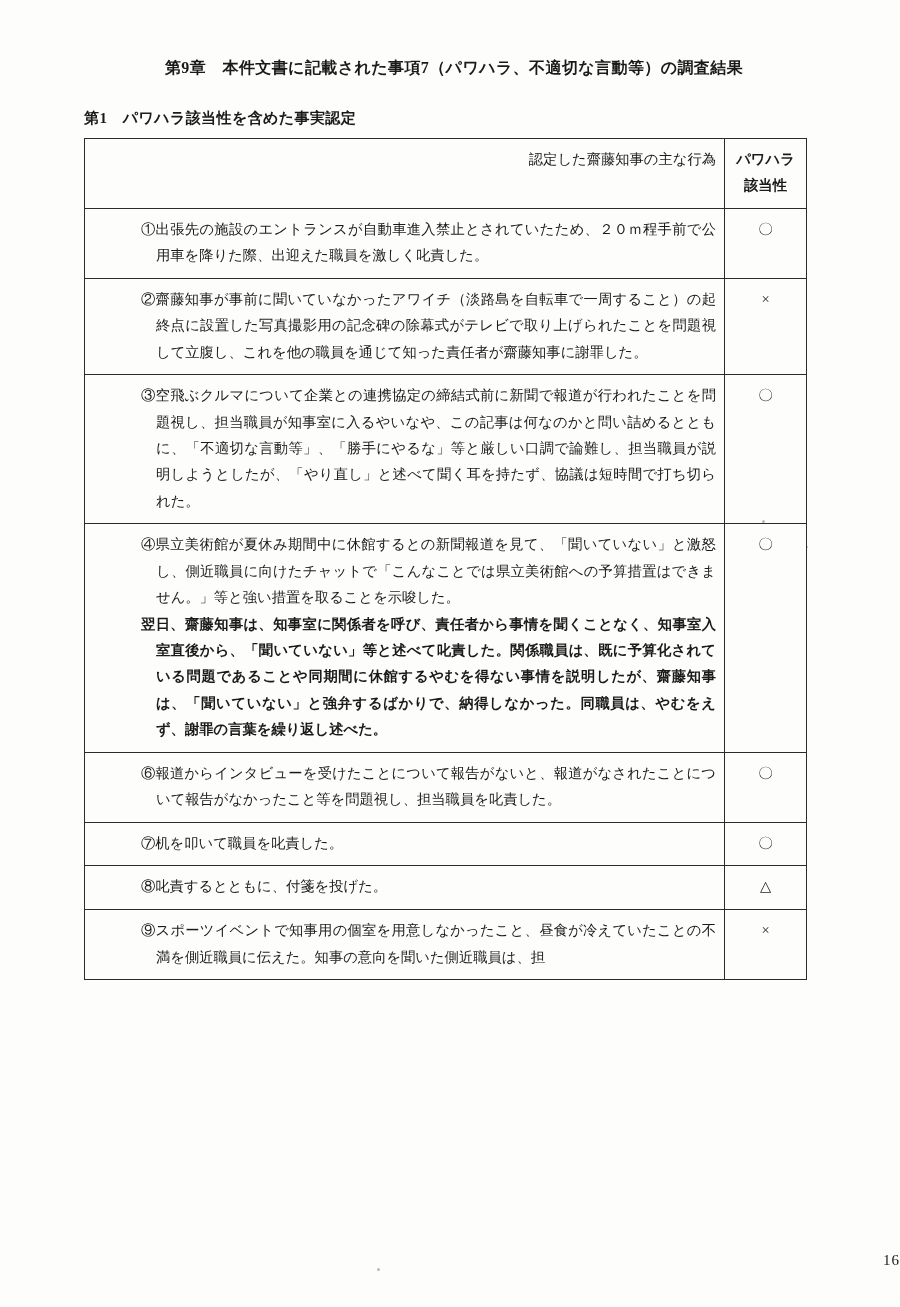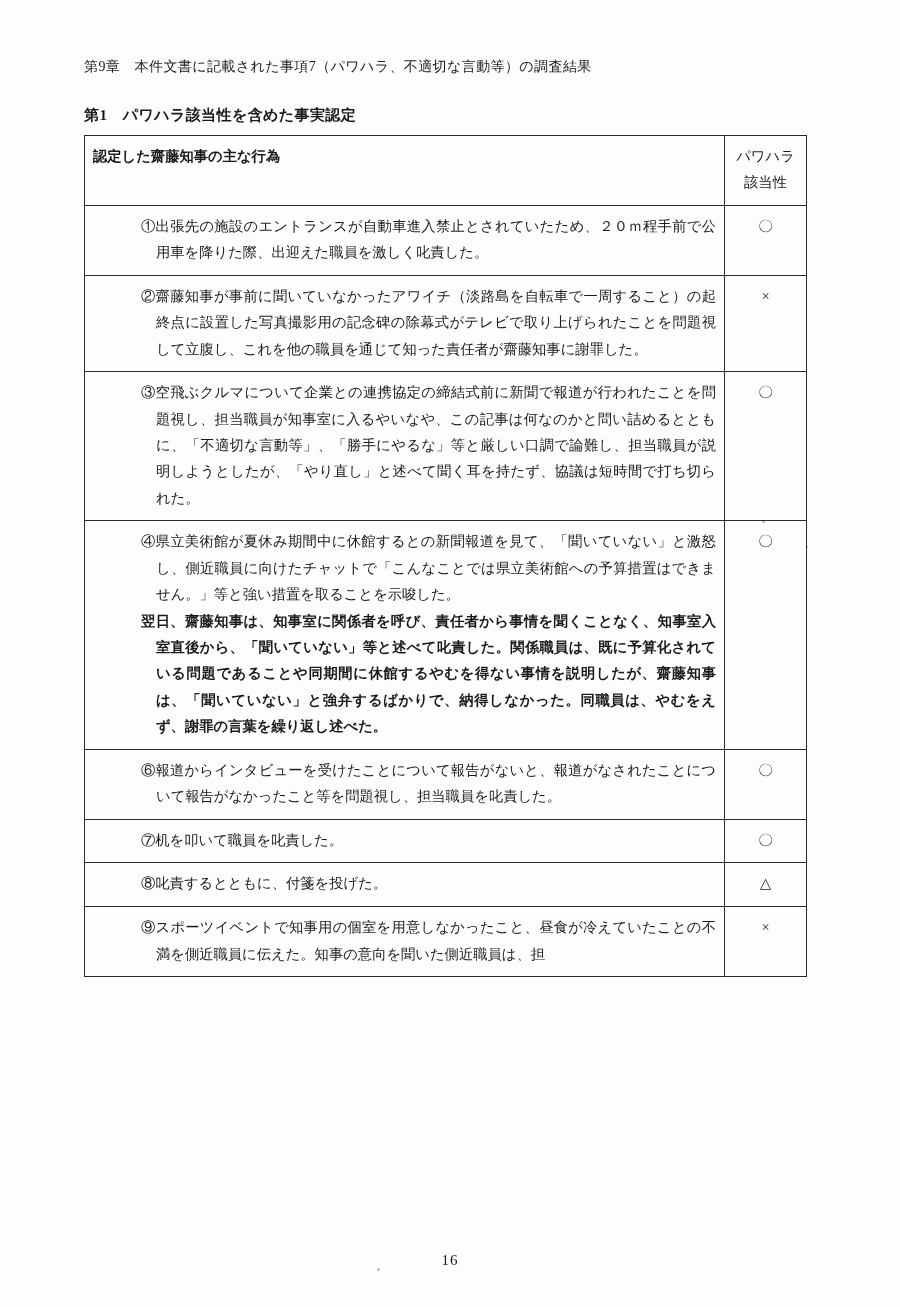--- a/index.html
+++ b/index.html
@@ -21,25 +21,26 @@
     inset: 0;
     background: #fdfdfb;
   }
   .content {
     position: absolute;
     left: 84px;
     top: 58px;
     width: 740px;
   }
   .chapter-title {
-    font-size: 14px;
-    font-weight: normal;
+    font-size: 16px;
+    font-weight: bold;
     letter-spacing: 0.4px;
     margin: 0 0 30px 0;
     white-space: nowrap;
+    text-align: center;
   }
   .section-title {
     font-size: 15px;
     font-weight: bold;
     letter-spacing: 0.4px;
     margin: 16px 0 10px 0;
   }
   table.facts {
     border-collapse: collapse;
     width: 722px;
@@ -48,27 +49,27 @@
   }
   table.facts th, table.facts td {
     border: 1px solid #2b2b2b;
     vertical-align: top;
     padding: 7px 8px 9px 8px;
     line-height: 1.85;
   }
   table.facts col.c-act { width: 640px; }
   table.facts col.c-judge { width: 82px; }
   th.head-act {
-    text-align: left;
-    font-weight: bold;
+    text-align: right;
+    font-weight: normal;
     padding-top: 8px;
     padding-bottom: 22px;
   }
   th.head-judge {
-    font-weight: normal;
+    font-weight: bold;
     line-height: 2.0;
     padding: 7px 2px;
   }
   td.judge {
     text-align: center;
     font-size: 14.5px;
     padding-top: 8px;
   }
   td.act p {
     margin: 0;
@@ -83,21 +84,21 @@
     display: block;
     padding-left: 1.05em;
     text-indent: -1.05em;
     margin-left: 48px;
   }
   .page-number {
     position: absolute;
     left: 0;
     right: 0;
     bottom: 38px;
-    text-align: center;
+    text-align: right;
     font-size: 15px;
     letter-spacing: 1px;
   }
   .speck {
     position: absolute;
     background: #b9b9b9;
     border-radius: 50%;
   }
 </style>
 </head>

